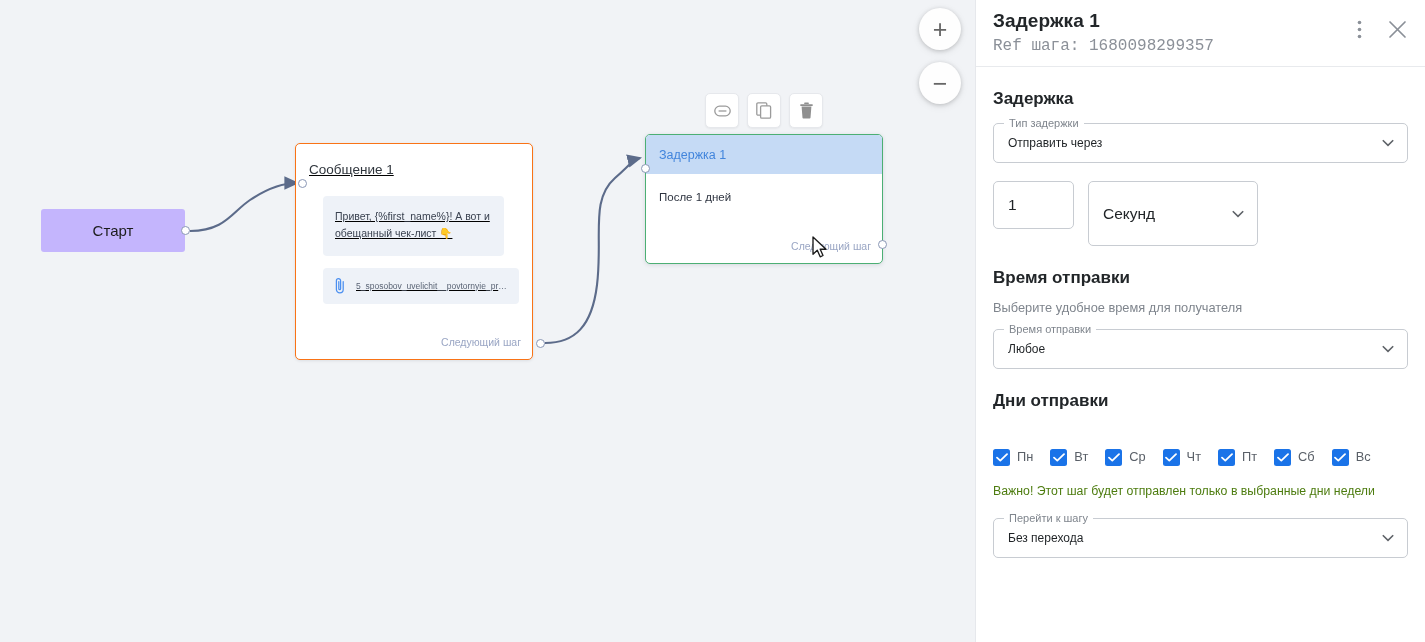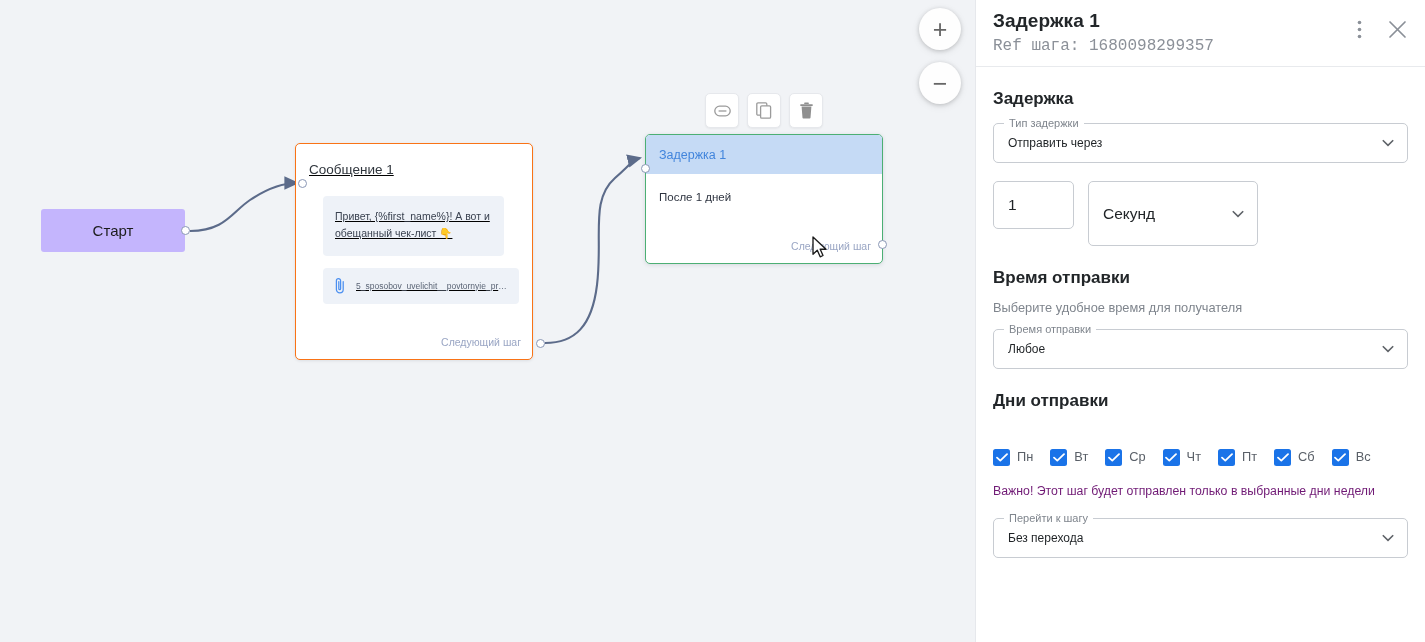--- a/index.html
+++ b/index.html
@@ -266,21 +266,21 @@
   }
   .cbox {
     width: 17px; height: 17px;
     border-radius: 2.5px;
     background: #1a73e8;
     display: flex; align-items: center; justify-content: center;
   }
   .day-label { font-size: 12.8px; color: #5a6068; }
 
   .note {
-    font-size: 12.3px; color: #701a75;
+    font-size: 12.3px; color: #4d7c0f;
     margin-top: 18px;
   }
 </style>
 </head>
 <body>
 
 <div id="app">
 
   <div class="canvas">
 

